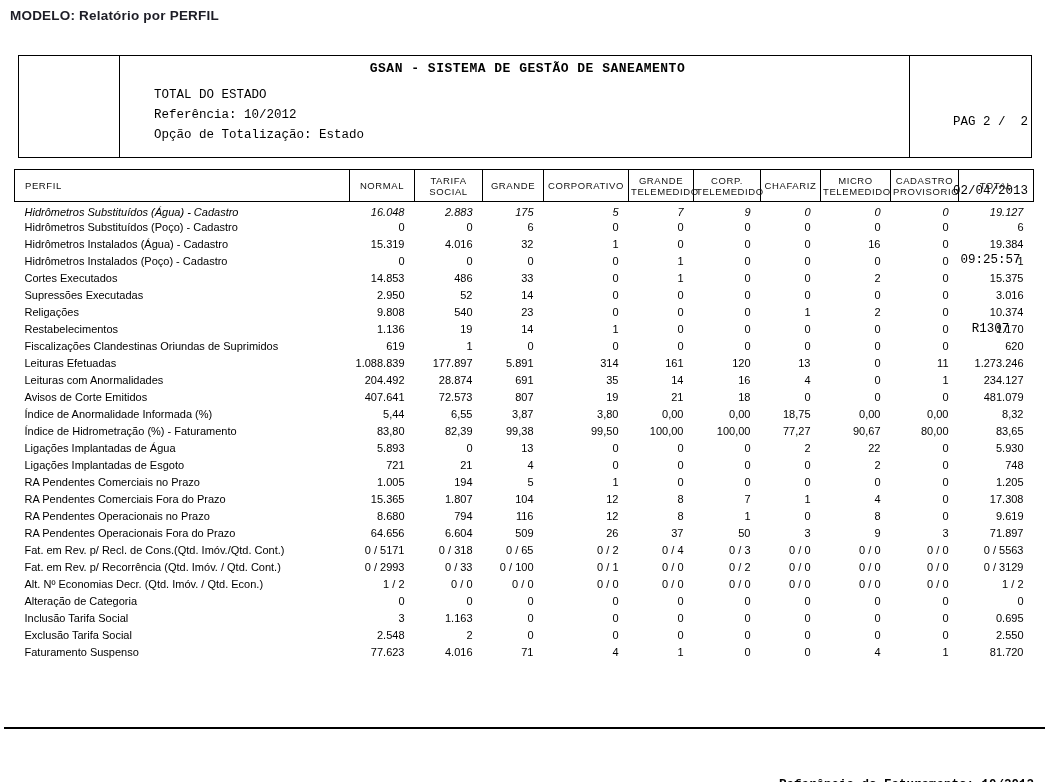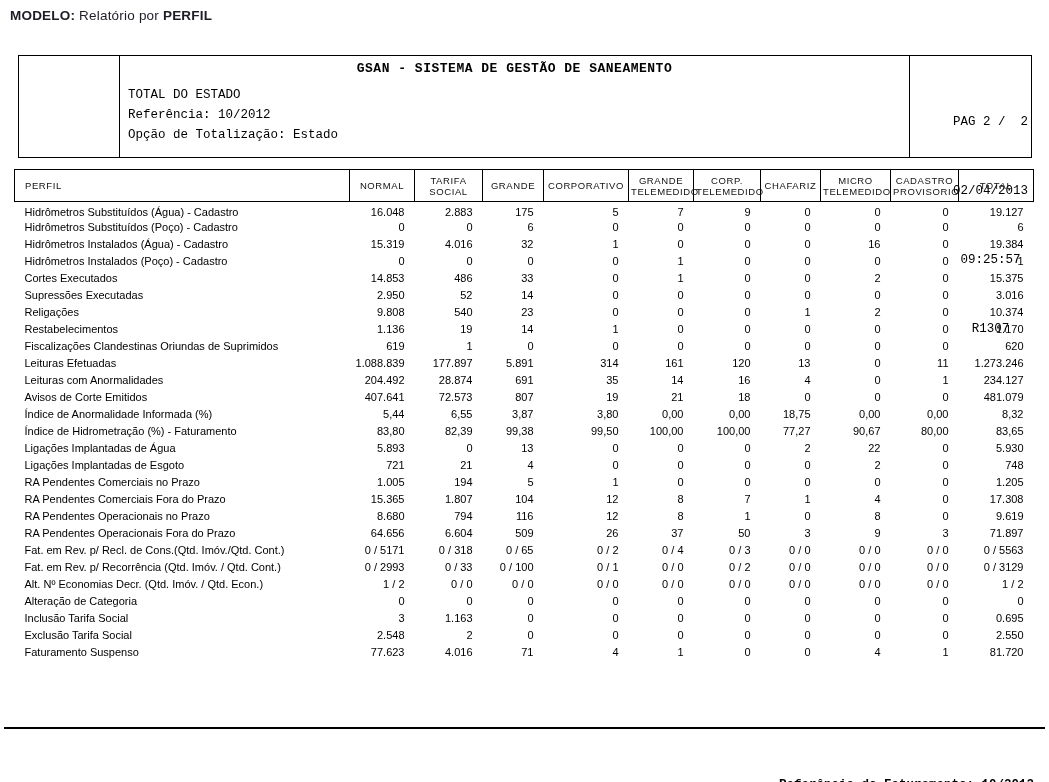--- a/index.html
+++ b/index.html
@@ -6,29 +6,29 @@
   body {
     width:1049px; height:782px; background:#ffffff; position:relative;
     font-family:"Liberation Sans", sans-serif; color:#000;
   }
 
   
   .model-title {
     position:absolute; top:8px; left:10px;
     font-size:13.5px; font-weight:bold; color:#1d1d26; letter-spacing:.2px;
   }
-  .model-title .regular { font-weight:normal; }
+  .model-title .regular { font-weight:bold; }
 
   
   .header-box {
     position:absolute; left:18px; top:55px; width:1014px; height:103px;
     border:1px solid #000; display:flex; box-sizing:border-box;
   }
   .logo-cell { width:100px; border-right:1px solid #000; }
-  .mid-cell { flex:1; padding:5px 8px 0 8px; box-sizing:border-box; }
+  .mid-cell { flex:1; padding:5px 8px 0 8px; box-sizing:border-box;margin-left:26px; }
   .right-cell {
     width:122px; border-left:1px solid #000; box-sizing:border-box;
     font-family:"Liberation Mono", monospace; font-size:12.5px;
     text-align:center; padding-top:9px; line-height:23px; white-space:pre;padding-left:40px;
   }
   .sys-title {
     text-align:center; font-family:"Liberation Mono", monospace;
     font-weight:bold; font-size:13px; letter-spacing:.5px;
   }
   .report-title {
@@ -42,21 +42,21 @@
   
   .table-wrap { position:absolute; left:14px; top:169px; width:1019px; }
   table { border-collapse:collapse; table-layout:fixed; width:1019px; }
   thead th {
     border:1px solid #000; font-size:9.5px; font-weight:normal; color:#101010;
     letter-spacing:.6px; height:32px; text-align:center; padding:0 2px;
     line-height:11px; box-sizing:border-box;
   }
   thead th.perfil { text-align:left; padding-left:10px; }
   tbody tr { height:17px; }
-  tbody tr:first-child td { padding-top:4px; }
+  tbody tr:first-child td { padding-top:4px;font-style:italic; }
   tbody td {
     font-size:11px; padding:0; white-space:nowrap; overflow:hidden; color:#000;
   }
   tbody td.label { padding-left:10px; }
   tbody td.num { text-align:right; padding-right:10px; }
 
   
   .bottom-rule { position:absolute; left:4px; right:4px; top:727px; border-top:2px solid #000; }
   .footer {
     position:absolute; right:15px; top:733px; text-align:right;

